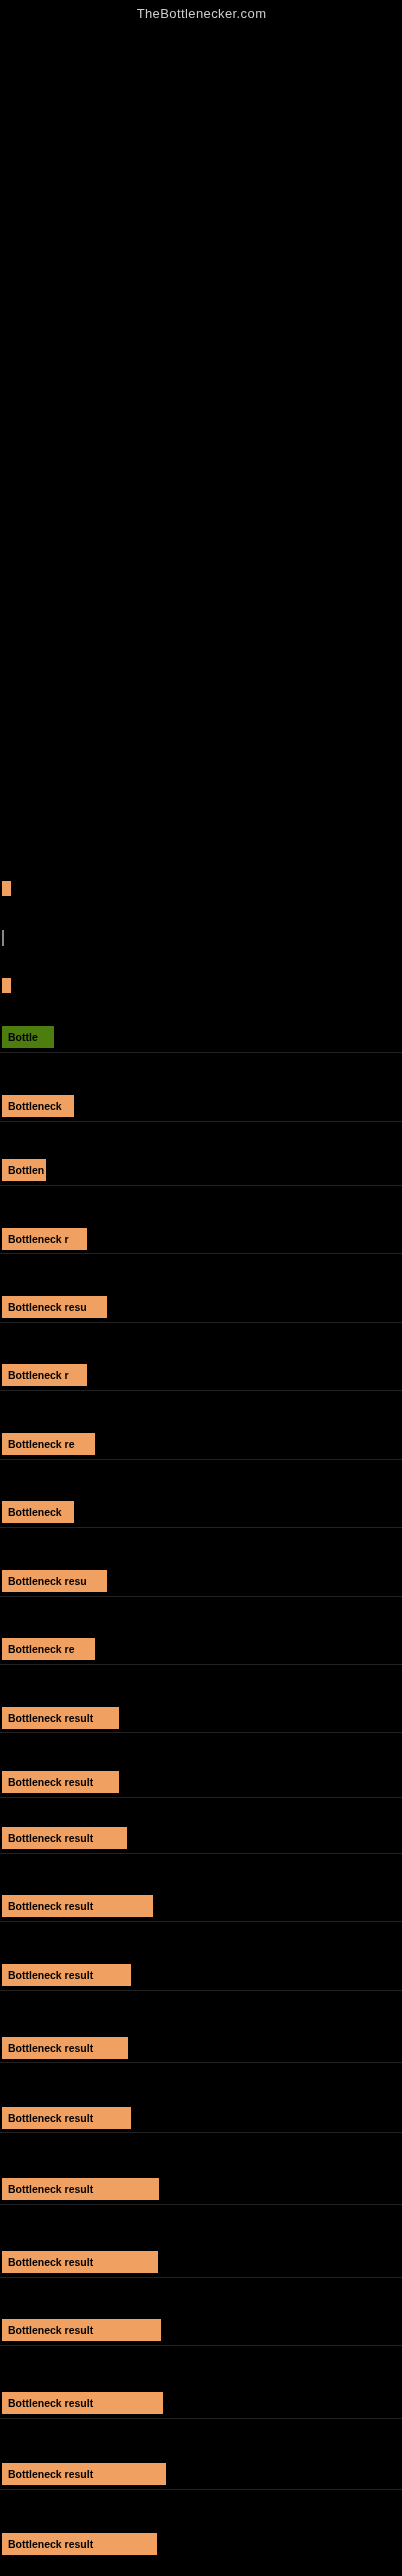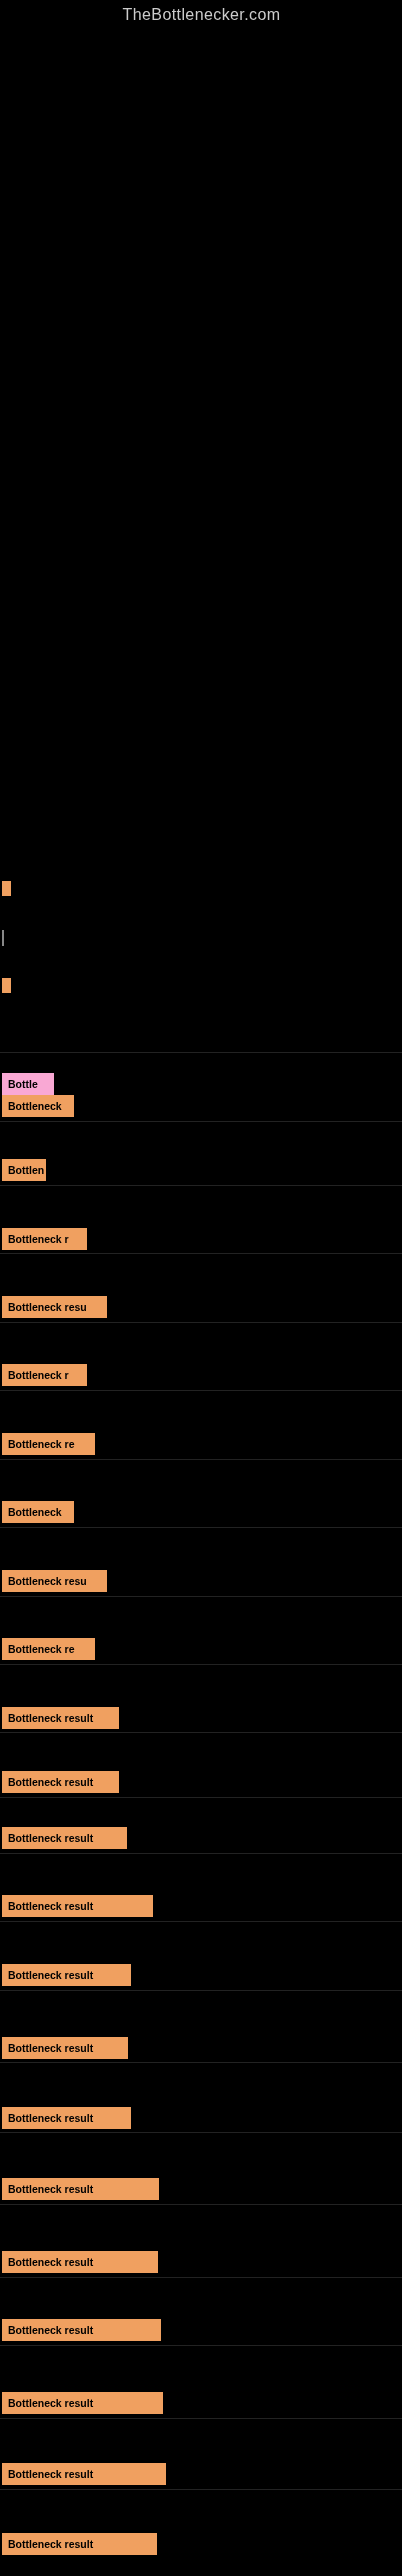--- a/index.html
+++ b/index.html
@@ -9,37 +9,37 @@
     }
     body {
       background-color: #000000;
       width: 403px;
       min-height: 2576px;
       font-family: Arial, sans-serif;
       position: relative;
     }
     .site-title {
       color: #cccccc;
-      font-size: 16px;
+      font-size: 13px;
       text-align: center;
       padding-top: 6.4px;
       letter-spacing: 0.4px;
     }
   </style>
 </head>
 <body>
 
 <div class="site-title">TheBottlenecker.com</div>
 
 <div id="items-wrapper"></div>
 
 <div style="position: absolute; top: 881px; left: 1.6px; width: 9.7px; height: 14.5px; background-color: rgb(240, 160, 96);"></div>
 <div style="position: absolute; top: 978px; left: 1.6px; width: 9.7px; height: 14.5px; background-color: rgb(240, 160, 96);"></div>
 <div style="position: absolute; top: 930px; left: 1.6px; width: 2.4px; height: 16px; background-color: rgb(136, 136, 136);"></div>
-<div style="position: absolute; top: 1026px; left: 1.6px;"><div style="background-color: #f9a8d4; color: rgb(0, 0, 0); font-size: 10.5px; font-weight: bold; padding: 4.8px 6.4px; display: inline-block; width: 52px; overflow: hidden; white-space: nowrap; margin-top: 47px;">Bottle</div></div>
+<div style="position: absolute; top: 1026px; left: 1.6px;"><div style="background-color: #4d7c0f; color: rgb(0, 0, 0); font-size: 10.5px; font-weight: bold; padding: 4.8px 6.4px; display: inline-block; width: 52px; overflow: hidden; white-space: nowrap;">Bottle</div></div>
 <div style="position: absolute; top: 1052px; left: 0px; width: 100%; height: 0.8px; background-color: rgb(34, 34, 34);"></div>
 <div style="position: absolute; top: 1095px; left: 1.6px;"><div style="background-color: rgb(240, 160, 96); color: rgb(0, 0, 0); font-size: 10.5px; font-weight: bold; padding: 4.8px 6.4px; display: inline-block; width: 72px; overflow: hidden; white-space: nowrap;">Bottleneck</div></div>
 <div style="position: absolute; top: 1121px; left: 0px; width: 100%; height: 0.8px; background-color: rgb(34, 34, 34);"></div>
 <div style="position: absolute; top: 1159px; left: 1.6px;"><div style="background-color: rgb(240, 160, 96); color: rgb(0, 0, 0); font-size: 10.5px; font-weight: bold; padding: 4.8px 6.4px; display: inline-block; width: 44px; overflow: hidden; white-space: nowrap;">Bottlen</div></div>
 <div style="position: absolute; top: 1185px; left: 0px; width: 100%; height: 0.8px; background-color: rgb(34, 34, 34);"></div>
 <div style="position: absolute; top: 1228px; left: 1.6px;"><div style="background-color: rgb(240, 160, 96); color: rgb(0, 0, 0); font-size: 10.5px; font-weight: bold; padding: 4.8px 6.4px; display: inline-block; width: 85px; overflow: hidden; white-space: nowrap;">Bottleneck r</div></div>
 <div style="position: absolute; top: 1253px; left: 0px; width: 100%; height: 0.8px; background-color: rgb(34, 34, 34);"></div>
 <div style="position: absolute; top: 1296px; left: 1.6px;"><div style="background-color: rgb(240, 160, 96); color: rgb(0, 0, 0); font-size: 10.5px; font-weight: bold; padding: 4.8px 6.4px; display: inline-block; width: 105px; overflow: hidden; white-space: nowrap;">Bottleneck resu</div></div>
 <div style="position: absolute; top: 1322px; left: 0px; width: 100%; height: 0.8px; background-color: rgb(34, 34, 34);"></div>
 <div style="position: absolute; top: 1364px; left: 1.6px;"><div style="background-color: rgb(240, 160, 96); color: rgb(0, 0, 0); font-size: 10.5px; font-weight: bold; padding: 4.8px 6.4px; display: inline-block; width: 85px; overflow: hidden; white-space: nowrap;">Bottleneck r</div></div>

